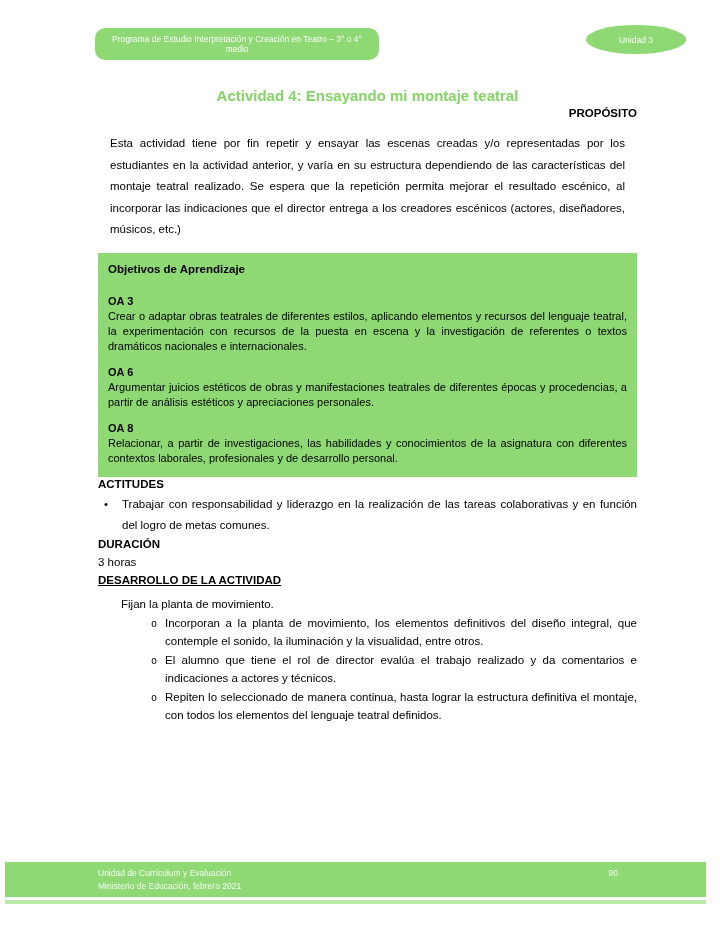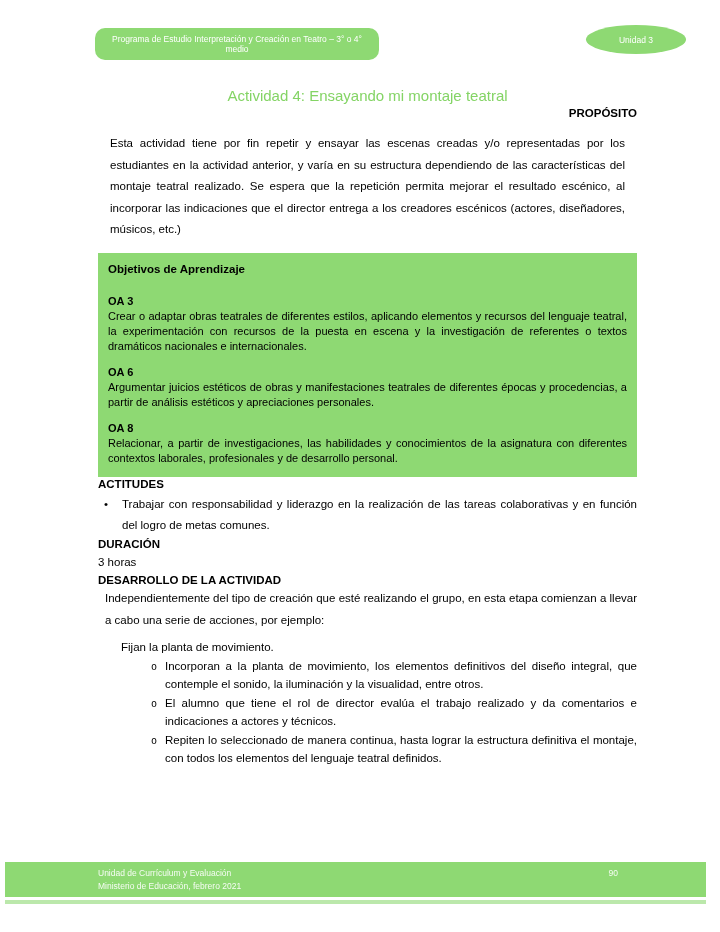--- a/index.html
+++ b/index.html
@@ -19,28 +19,28 @@
     text-align:center;padding:16px 8px;box-sizing:border-box;
   }
   .pill-right{
     position:absolute;left:586px;top:25px;width:100px;height:29px;
     background:var(--green);border-radius:50%;color:#ffffff;
     font-size:8.5px;display:flex;align-items:center;justify-content:center;text-align:center;
   }
   
   .content{position:absolute;left:98px;top:0;width:539px;}
   .doc-title{
-    margin:86px 0 0;font-size:15px;font-weight:400;line-height:20px;
+    margin:86px 0 0;font-size:15px;font-weight:700;line-height:20px;
     color:var(--title-green);text-align:center;
   }
   h2.sec{font-size:11.5px;font-weight:bold;margin:0;line-height:15px;}
   .sec-proposito{margin:33px 0 5px;text-align:right;}
   .sec-actitudes{margin:26px 0 4px;}
   .sec-duracion{margin:16px 0 3px;}
-  .sec-desarrollo{margin:31px 0 7px;}
+  .sec-desarrollo{margin:31px 0 7px;text-decoration:underline;}
   p.body{margin:12px;font-size:11.5px;line-height:21.5px;text-align:justify;}
   p.plain{margin:0;font-size:11.5px;line-height:21.5px;}
   
   .oa-box{
     background:var(--green);margin-top:10px;padding:9px 10px 11px;
     font-size:11px;line-height:15px;box-sizing:border-box;
   }
   .oa-heading{font-weight:bold;font-size:11.5px;margin:0 0 17px;}
   .oa-code{font-weight:bold;margin:0;}
   .oa-item p{margin:0 0 11px;text-align:justify;}
@@ -103,21 +103,20 @@
 
     <h2 class="sec sec-actitudes">ACTITUDES</h2>
     <ul class="dot-list">
       <li>Trabajar con responsabilidad y liderazgo en la realización de las tareas colaborativas y en función del logro de metas comunes.</li>
     </ul>
 
     <h2 class="sec sec-duracion">DURACIÓN</h2>
     <p class="plain">3 horas</p>
 
     <h2 class="sec sec-desarrollo">DESARROLLO DE LA ACTIVIDAD</h2>
-    <p class="intro">Independientemente del tipo de creación que esté realizando el grupo, en esta etapa comienzan a llevar a cabo una serie de acciones, por ejemplo:</p>
     <p class="lead">Fijan la planta de movimiento.</p>
     <ul class="o-list">
       <li>Incorporan a la planta de movimiento, los elementos definitivos del diseño integral, que contemple el sonido, la iluminación y la visualidad, entre otros.</li>
       <li>El alumno que tiene el rol de director evalúa el trabajo realizado y da comentarios e indicaciones a actores y técnicos.</li>
       <li>Repiten lo seleccionado de manera continua, hasta lograr la estructura definitiva el montaje, con todos los elementos del lenguaje teatral definidos.</li>
     </ul>
 
   </div>
 
   <div class="footer-bar">

